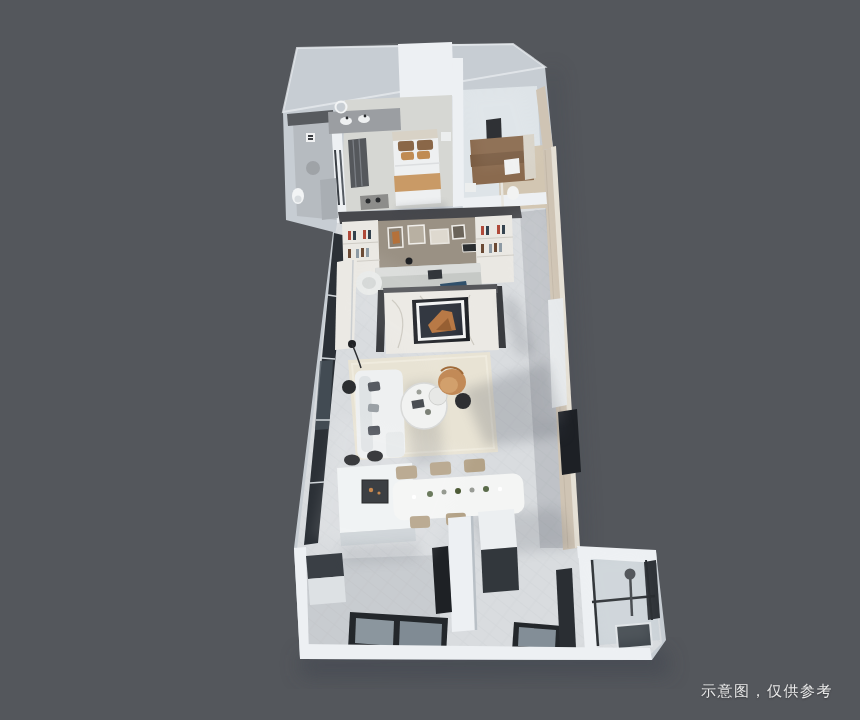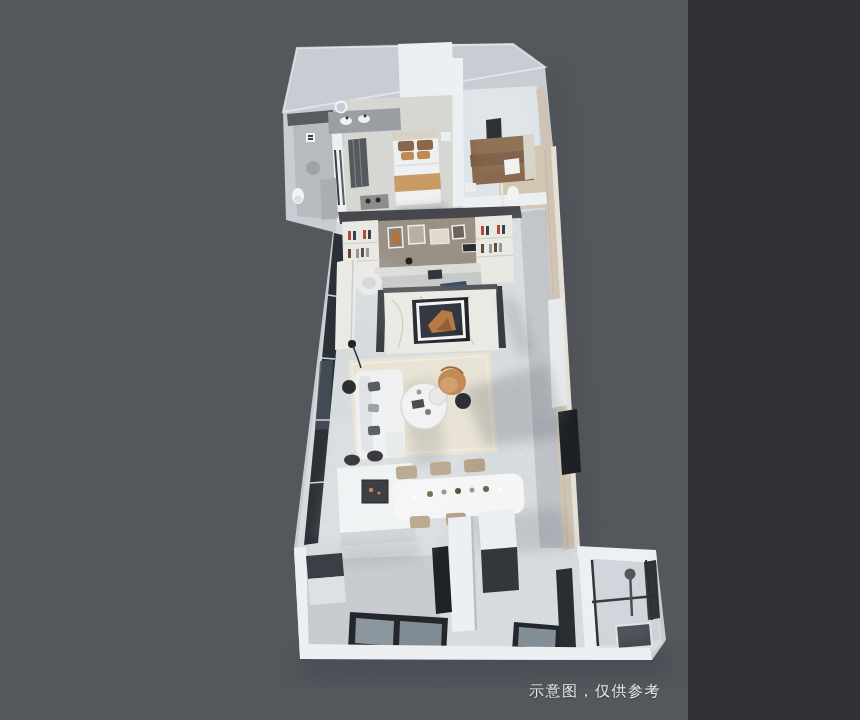--- a/index.html
+++ b/index.html
@@ -1,17 +1,17 @@
 <!DOCTYPE html>
 <html style="--bg: #54575c; --roof: #5f6266; --wallSide: #c7cdd3; --wallTop: #edf0f3; --beigeWall: #cfc4b4; --beigeTop: #e5e0d5; --floorMain: #d9dcdf; --bedroomFloor: #d6d7d3; --bedroom2Floor: #dee4e8; --tile: #b6bbc0; --glass: #2b3036; --rug: #e8e3d4; --sofa: #eef0f1; --marble: #ebe9e4; --frameDark: #1d2025; --artOrange: #b4713a; --shelfTaupe: #9a9184; --shelfWhite: #eae8e3; --beamDark: #47484c; --chairTan: #b3a287; --armchair: #c28a57; --stoolDark: #232528; --tableWhite: #f4f5f4; --bedBrown: #8a6a4e; --pillowTan: #c08b52; --shadow: #3a414b; --caption: #e9e9e9;"><head>
 <meta charset="utf-8">
 <style>
   html,body{margin:0;padding:0;background:#303236;}
   .stage{
-    position:relative;width:688px;height:720px;overflow:hidden;
+    position:relative;width:860px;height:720px;overflow:hidden;
     background:var(--bg,#54575c);
     font-family:"Liberation Sans","DejaVu Sans",sans-serif;
   }
   svg{position:absolute;left:0;top:0;}
   .caption{
     position:absolute;right:27px;bottom:19px;
     color:var(--caption,#e9e9e9);font-size:15px;letter-spacing:1.5px;
     text-shadow:0 1px 2px rgba(0,0,0,.35);
     user-select:none;
   }

